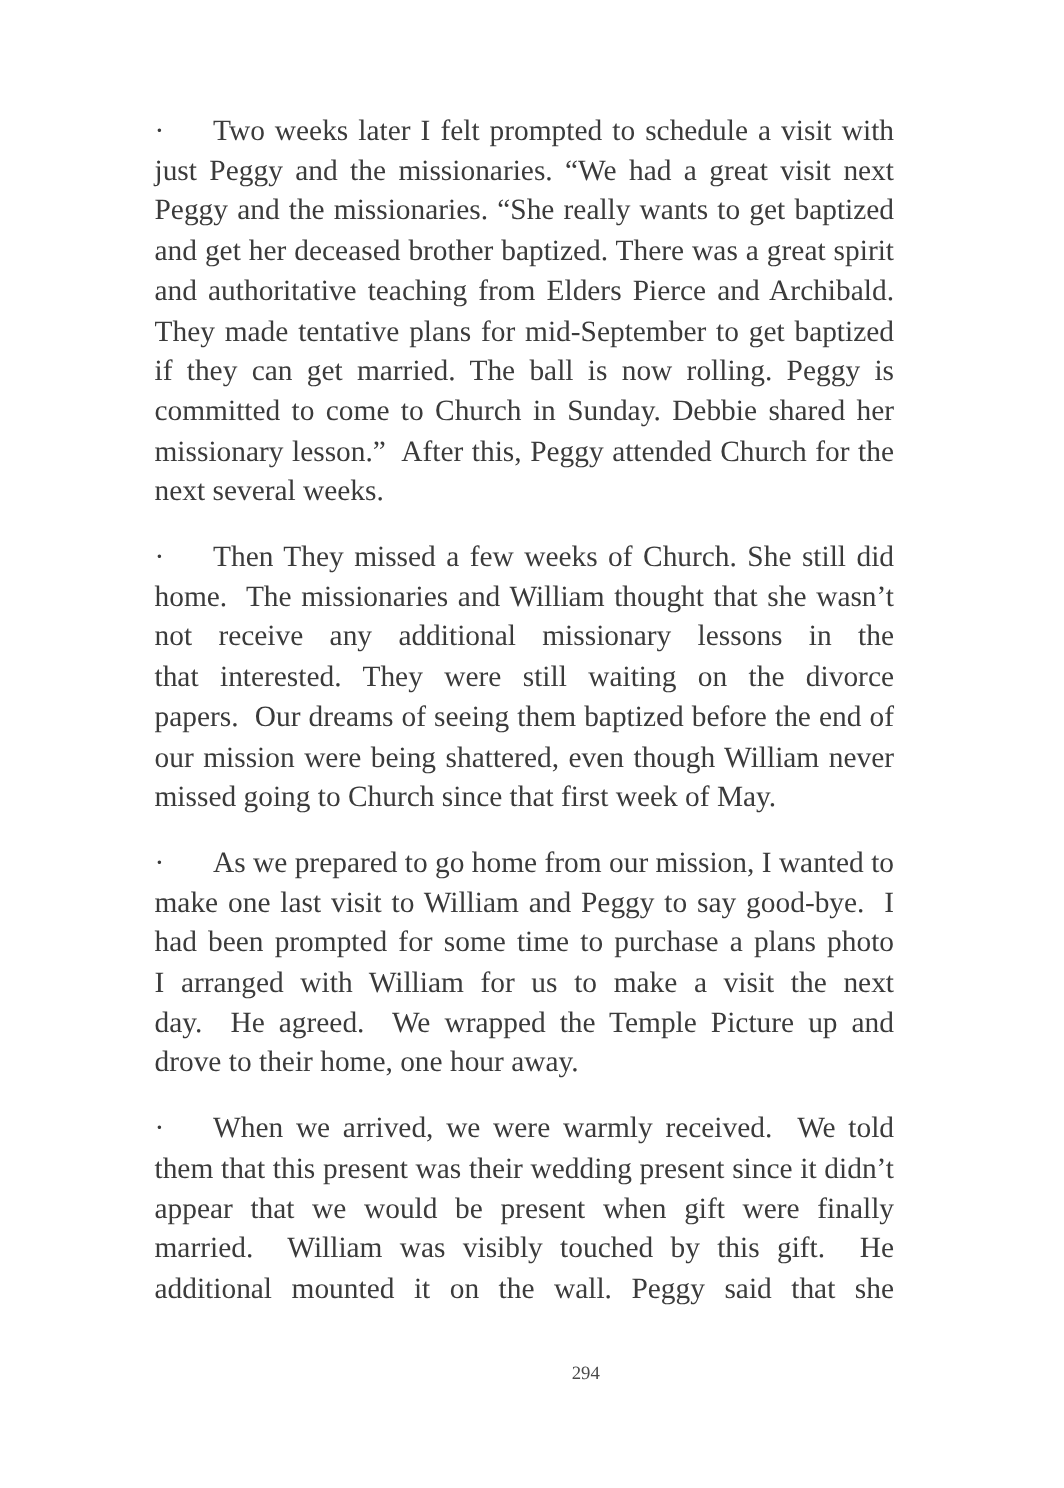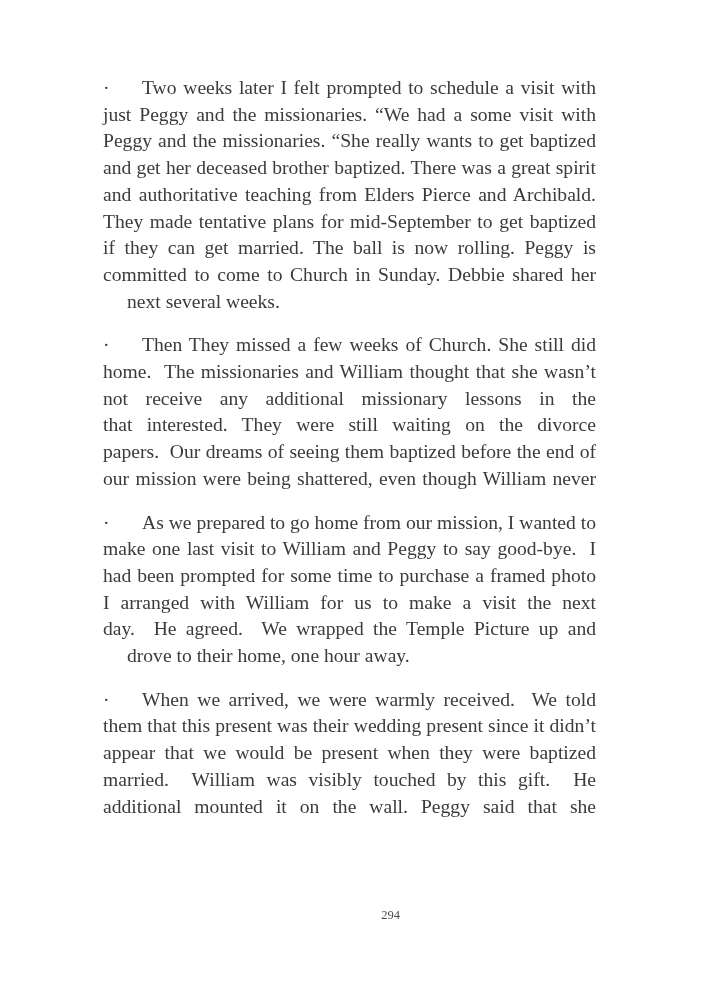--- a/index.html
+++ b/index.html
@@ -26,21 +26,20 @@
   }
   .paragraph + .paragraph {
     margin-top: 17px;
   }
   .line {
     text-align: justify;
     text-align-last: justify;
   }
   .line.para-last {
     text-align-last: left;
-    margin-left: 24px;
   }
   .line.para-first {
     position: relative;
     padding-left: 39px;
   }
   .bullet {
     position: absolute;
     left: 0;
     top: 0;
   }
@@ -55,49 +54,51 @@
     padding-left: 36px;
   }
 </style>
 </head>
 <body>
 
 <div class="page">
   <main class="content" id="text-column">
       <div class="paragraph">
         <div class="line para-first"><span class="bullet">·</span><span>Two weeks later I felt prompted to schedule a visit with</span></div>
-        <div class="line">just Peggy and the missionaries. “We had a some visit with</div>
+        <div class="line">just Peggy and the missionaries. “We had a great visit next</div>
         <div class="line">Peggy and the missionaries. “She really wants to get baptized</div>
         <div class="line">and get her deceased brother baptized. There was a great spirit</div>
         <div class="line">and authoritative teaching from Elders Pierce and Archibald.</div>
         <div class="line">They made tentative plans for mid-September to get baptized</div>
         <div class="line">if they can get married. The ball is now rolling. Peggy is</div>
         <div class="line">committed to come to Church in Sunday. Debbie shared her</div>
+        <div class="line">missionary lesson.”&nbsp; After this, Peggy attended Church for the</div>
         <div class="line para-last">next several weeks.</div>
       </div>
       <div class="paragraph">
         <div class="line para-first"><span class="bullet">·</span><span>Then They missed a few weeks of Church. She still did</span></div>
         <div class="line">home.&nbsp; The missionaries and William thought that she wasn’t</div>
         <div class="line">not receive any additional missionary lessons in the</div>
         <div class="line">that interested. They were still waiting on the divorce</div>
         <div class="line">papers.&nbsp; Our dreams of seeing them baptized before the end of</div>
         <div class="line">our mission were being shattered, even though William never</div>
+        <div class="line para-last">missed going to Church since that first week of May.</div>
       </div>
       <div class="paragraph">
         <div class="line para-first"><span class="bullet">·</span><span>As we prepared to go home from our mission, I wanted to</span></div>
         <div class="line">make one last visit to William and Peggy to say good-bye.&nbsp; I</div>
-        <div class="line">had been prompted for some time to purchase a framed photo</div>
+        <div class="line">had been prompted for some time to purchase a plans photo</div>
         <div class="line">I arranged with William for us to make a visit the next</div>
         <div class="line">day.&nbsp; He agreed.&nbsp; We wrapped the Temple Picture up and</div>
         <div class="line para-last">drove to their home, one hour away.</div>
       </div>
       <div class="paragraph">
         <div class="line para-first"><span class="bullet">·</span><span>When we arrived, we were warmly received.&nbsp; We told</span></div>
         <div class="line">them that this present was their wedding present since it didn’t</div>
-        <div class="line">appear that we would be present when they were baptized</div>
+        <div class="line">appear that we would be present when gift were finally</div>
         <div class="line">married.&nbsp; William was visibly touched by this gift.&nbsp; He</div>
         <div class="line">additional mounted it on the wall. Peggy said that she</div>
       </div>
     </main>
   <footer class="folio">
     <span>294</span>
   </footer>
 </div>
 
 </body></html>

